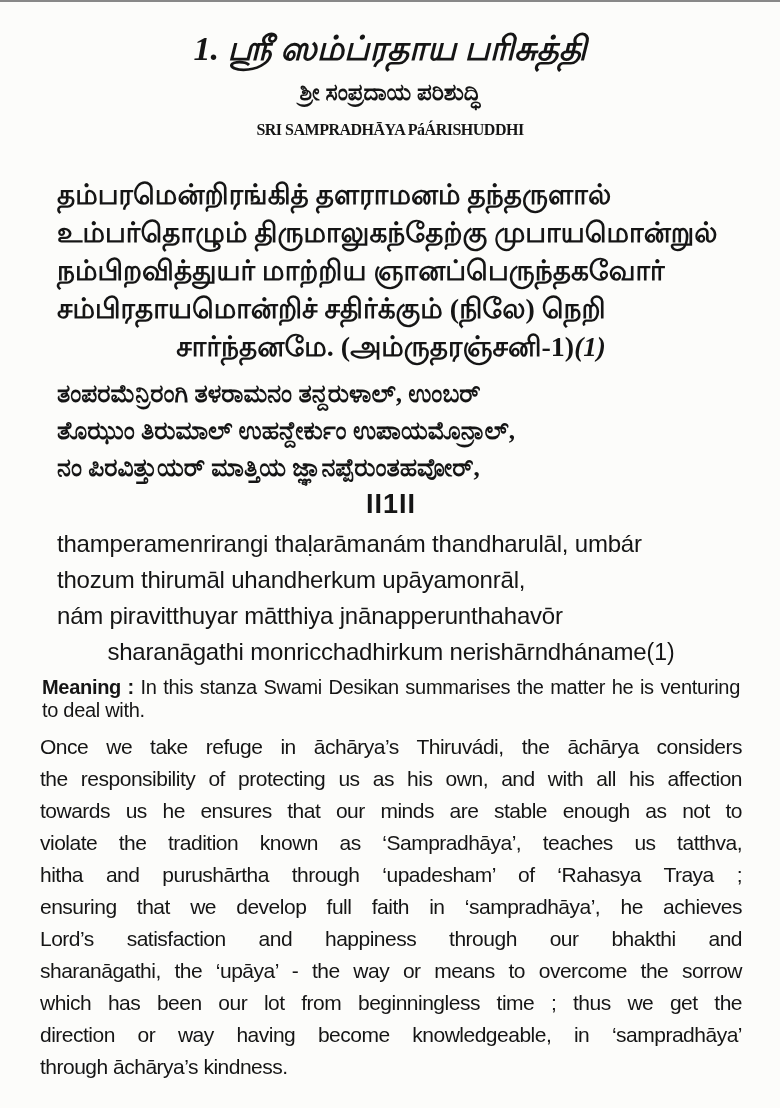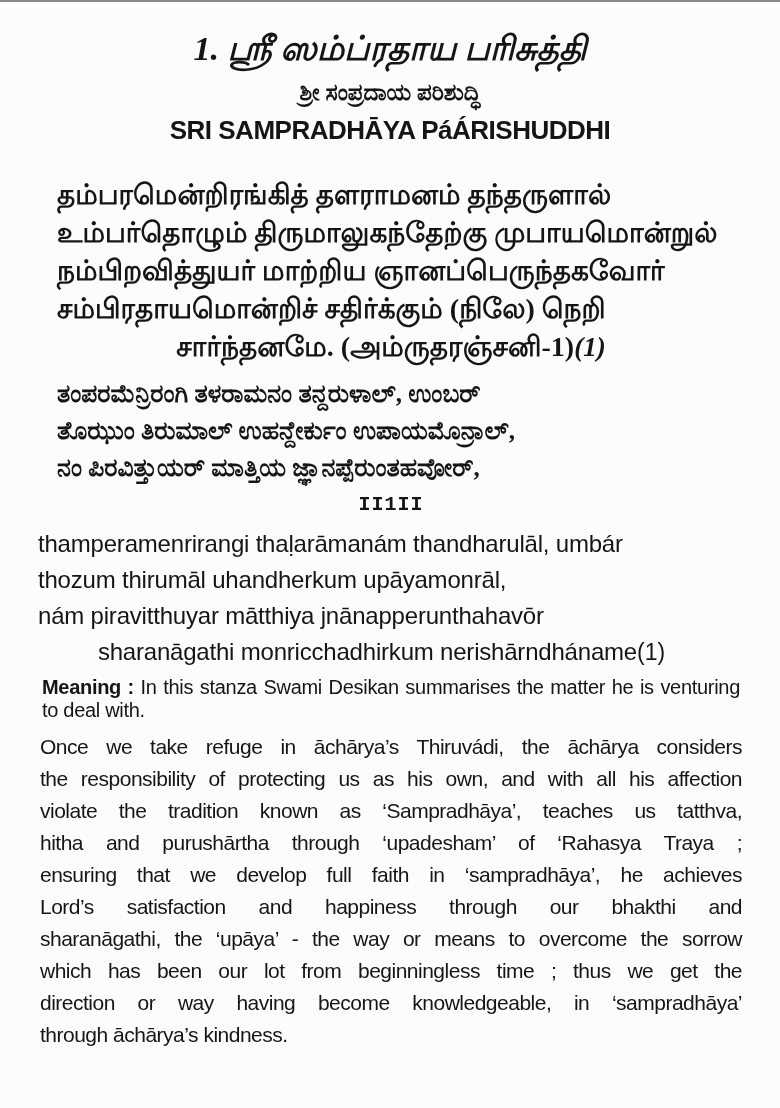--- a/index.html
+++ b/index.html
@@ -22,49 +22,49 @@
     font-size:34px;line-height:46px;
   }
   .t-kn{
     margin:2px 0 0;
     font-family:"Liberation Serif",serif;
     font-weight:700;
     font-size:23px;line-height:38px;
   }
   .t-en{
     margin:2px 0 0;
-    font-family:Liberation Sans, sans-serif;
+    font-family:Liberation Serif, serif;
     font-weight:700;
-    font-size:26px;line-height:32px;
+    font-size:16px;line-height:32px;
     letter-spacing:-0.5px;
   }
   
   .verse{padding:0 55px 0 57px;}
   .verse-ta{
     margin-top:30px;
     font-family:"Liberation Serif",serif;
     font-weight:700;
     font-size:28px;line-height:38px;
   }
   .verse-kn{
     margin-top:9px;
     font-family:"Liberation Serif",serif;
     font-weight:700;
     font-size:25px;line-height:37px;
   }
   .split{display:flex;justify-content:center;align-items:baseline;}
   .vnum-ta{font-style:italic;font-weight:700;font-size:27px;font-family:"Liberation Serif",serif;}
   .kn-marker{
-    font-family:Liberation Mono, monospace;
-    font-weight:700;font-size:20px;letter-spacing:1px;font-style:normal;
+    font-family:Liberation Sans, sans-serif;
+    font-weight:700;font-size:27px;letter-spacing:1px;font-style:normal;
   }
   
   .translit{
     margin-top:3px;
-    padding:0 55px 0 38px;
+    padding:0 55px 0 57px;
     font-size:24px;line-height:36px;
     letter-spacing:-0.2px;
   }
   .vnum-en{font-size:23px;letter-spacing:0;}
   
   .meaning{
     margin:6px 0 0;
     padding:0 40px 0 42px;
     font-size:20px;line-height:23px;
     letter-spacing:-0.3px;
@@ -120,20 +120,21 @@
       <span>sharanāgathi monricchadhirkum nerishārndháname</span>
       <span class="vnum-en">(1)</span>
     </div>
   </section>
 
   <p class="meaning"><strong class="mlabel">Meaning :</strong><span> In this stanza Swami Desikan summarises the matter he is venturing to deal with.</span></p>
 
   <section class="bodytext">
     <div class="jline">Once we take refuge in āchārya’s Thiruvádi, the āchārya considers</div>
     <div class="jline">the responsibility of protecting us as his own, and with all his affection</div>
+    <div class="jline">towards us he ensures that our minds are stable enough as not to</div>
     <div class="jline">violate the tradition known as ‘Sampradhāya’, teaches us tatthva,</div>
     <div class="jline">hitha and purushārtha through ‘upadesham’ of ‘Rahasya Traya ;</div>
     <div class="jline">ensuring that we develop full faith in ‘sampradhāya’, he achieves</div>
     <div class="jline">Lord’s satisfaction and happiness through our bhakthi and</div>
     <div class="jline">sharanāgathi, the ‘upāya’ - the way or means to overcome the sorrow</div>
     <div class="jline">which has been our lot from beginningless time ; thus we get the</div>
     <div class="jline">direction or way having become knowledgeable, in ‘sampradhāya’</div>
     <div class="jline last">through āchārya’s kindness.</div>
   </section>
 

